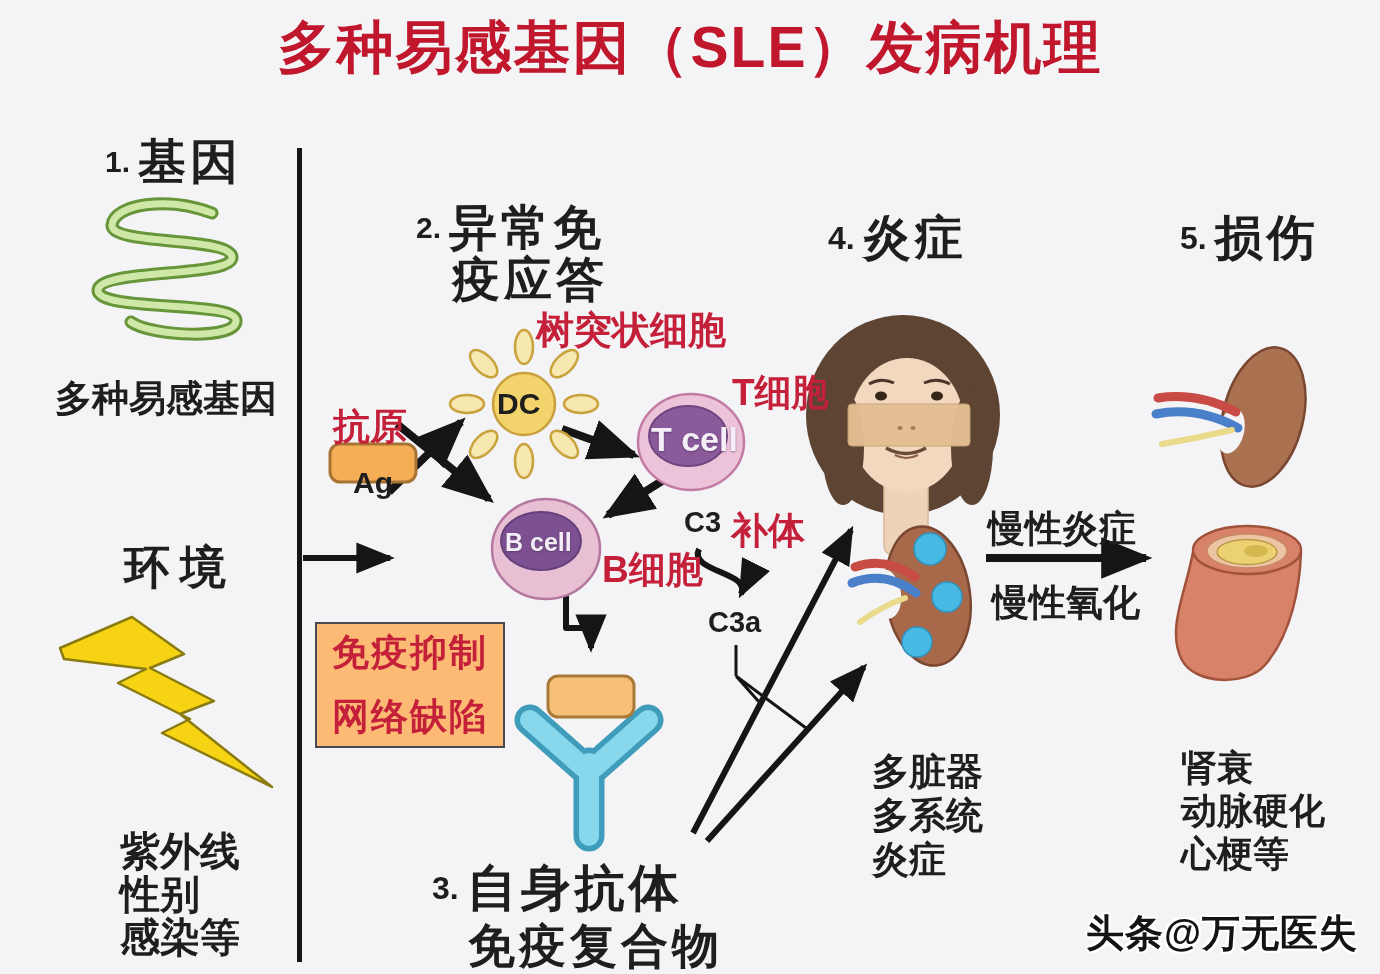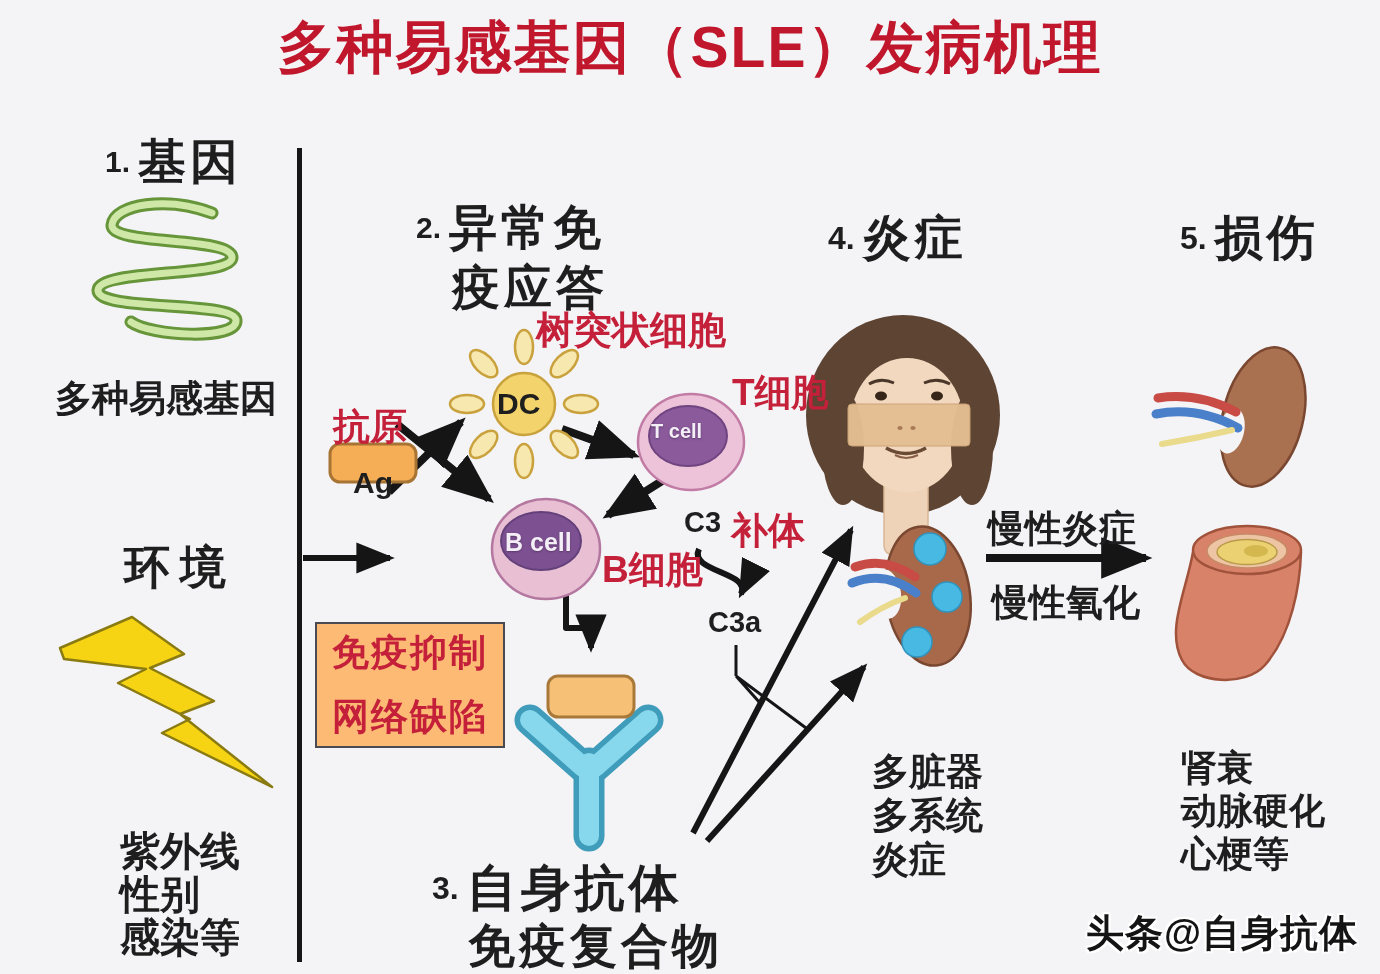--- a/index.html
+++ b/index.html
@@ -175,29 +175,29 @@
   <div class="abs stack black-label" style="left:120px;top:830px;font-size:40px;line-height:43px;">
     <span>紫外线</span>
     <span>性别</span>
     <span>感染等</span>
   </div>
 
   <div class="abs sec-head" style="left:416px;top:196px;">
     <span class="sec-num">2.</span>
     <span class="sec-big">异常免</span>
   </div>
-  <div class="abs sec-big black-label" style="left:452px;top:256px;font-family:Liberation Mono, monospace;">疫应答</div>
+  <div class="abs sec-big black-label" style="left:452px;top:248px;font-family:Liberation Mono, monospace;">疫应答</div>
 
   <div class="abs red-label" style="left:536px;top:305px;font-size:38px;">树突状细胞</div>
   <div class="abs black-label" style="left:497px;top:387px;font-size:30px;">DC</div>
 
   <div class="abs red-label" style="left:333px;top:402px;font-size:37px;">抗原</div>
   <div class="abs black-label" style="left:330px;top:447px;width:86px;text-align:center;font-size:30px;margin-top:19px;">Ag</div>
 
-  <div class="abs cell-text" style="left:651px;top:420px;font-size:20px;">T cell</div>
+  <div class="abs cell-text" style="left:651px;top:420px;font-size:34px;">T cell</div>
   <div class="abs red-label" style="left:732px;top:368px;font-size:37px;">T细胞</div>
 
   <div class="abs cell-text" style="left:505px;top:528px;font-size:25px;">B cell</div>
   <div class="abs red-label" style="left:602px;top:545px;font-size:37px;">B细胞</div>
 
   <div class="abs black-label" style="left:684px;top:506px;font-size:29px;">C3</div>
   <div class="abs red-label" style="left:731px;top:506px;font-size:37px;">补体</div>
   <div class="abs black-label" style="left:708px;top:606px;font-size:29px;">C3a</div>
 
   <div class="abs defect-box">
@@ -226,15 +226,15 @@
   <div class="abs sec-head" style="left:1180px;top:206px;">
     <span class="sec-num" style="font-size:32px;">5.</span>
     <span class="sec-big">损伤</span>
   </div>
   <div class="abs stack black-label" style="left:1181px;top:746px;font-size:36px;line-height:43px;">
     <span>肾衰</span>
     <span>动脉硬化</span>
     <span>心梗等</span>
   </div>
 
-  <div class="abs watermark">头条@自身抗体</div>
+  <div class="abs watermark">头条@万无医失</div>
 
 </div>
 
 </body></html>

